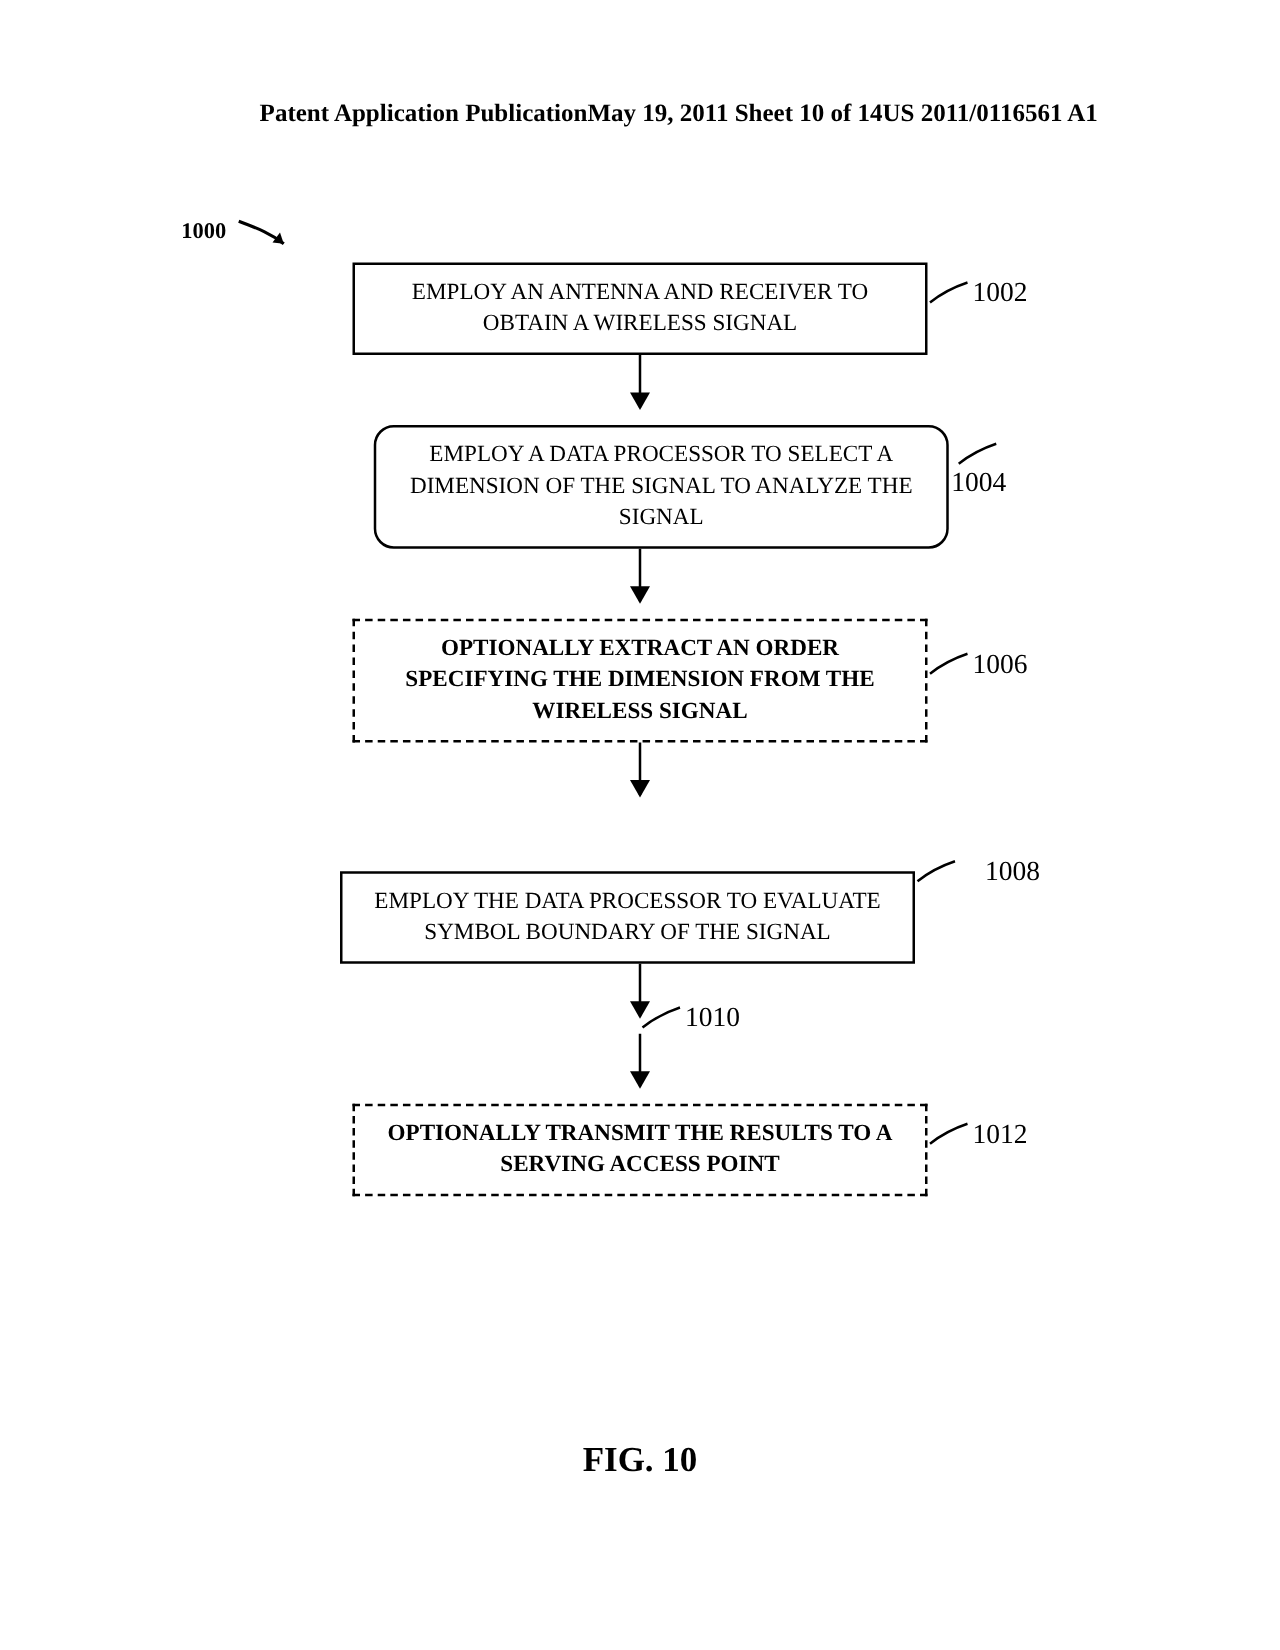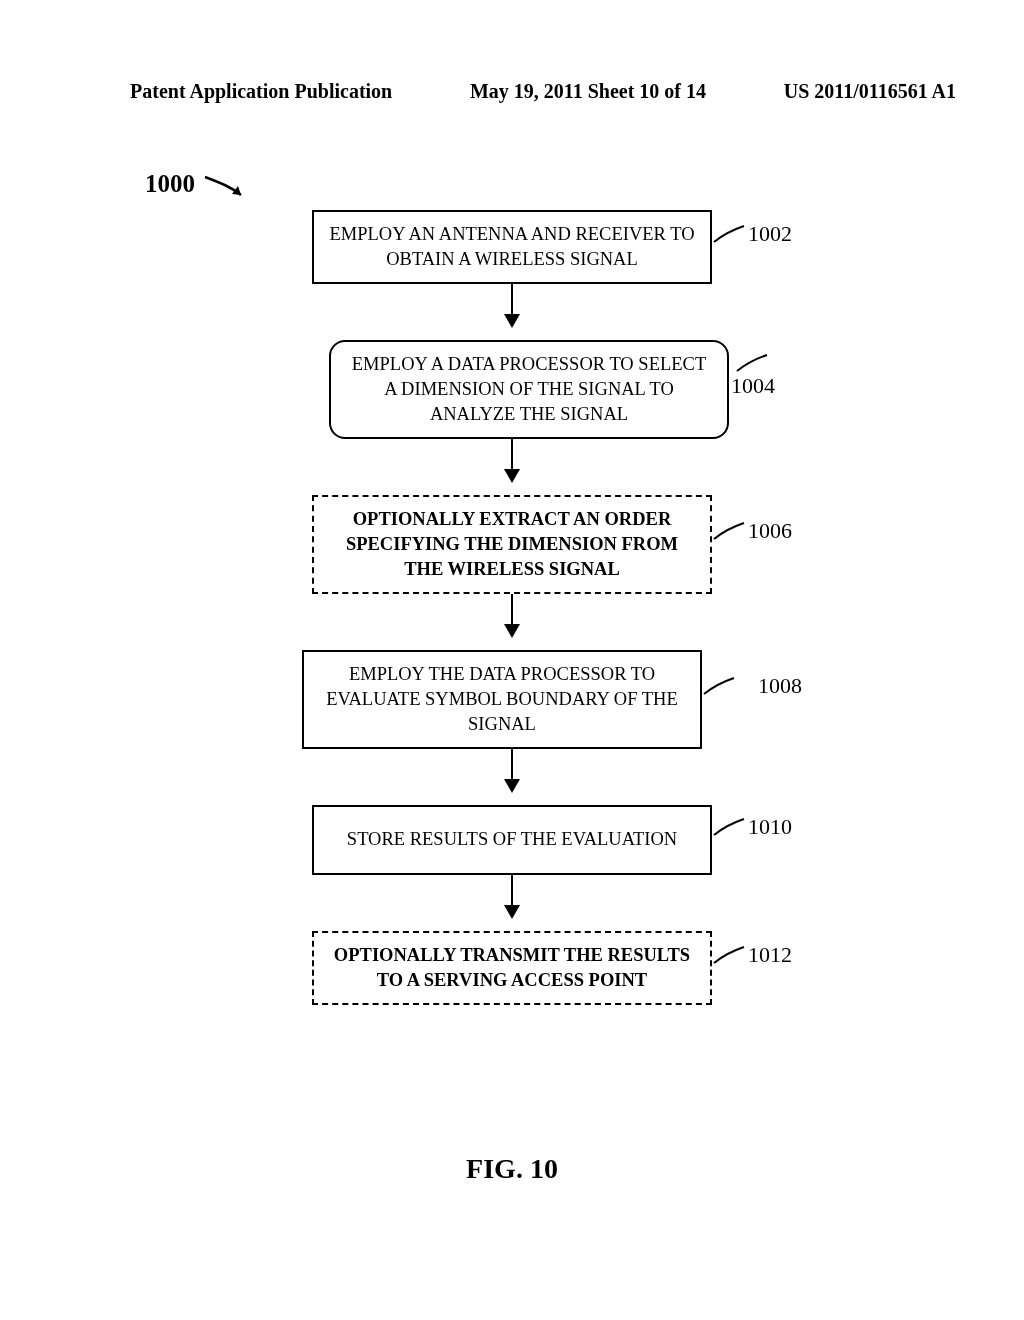--- a/index.html
+++ b/index.html
@@ -11,57 +11,57 @@
     height: 1320px;
     position: relative;
   }
   .page-header {
     position: absolute;
     top: 80px;
     left: 0;
     right: 0;
     padding: 0 68px 0 130px;
     display: flex;
-    justify-content: space-between;
+    justify-content: center;
     font-size: 20px;
     font-weight: bold;
   }
   .page-header .left,
   .page-header .center,
   .page-header .right {
     white-space: nowrap;
   }
   .fig-ref-group {
     position: absolute;
     top: 165px;
     left: 145px;
     display: flex;
     align-items: center;
-    font-size: 25px;
+    font-size: 18px;
     font-weight: bold;
   }
   .fig-ref-group .arrow-svg {
     margin-left: 6px;
     margin-top: 8px;
   }
   .flow {
     position: absolute;
     top: 210px;
     left: 0;
     right: 0;
     display: flex;
     flex-direction: column;
     align-items: center;
   }
   .step-row {
     display: flex;
     align-items: center;
   }
   .step-box {
-    width: 400px;
+    width: 460px;
     border: 2px solid #000;
     text-align: center;
     font-size: 18.5px;
     padding: 10px 14px;
     box-sizing: border-box;
     background: #fff;
     line-height: 1.35;
   }
   .step-box.dashed {
     border-style: dashed;
@@ -170,38 +170,35 @@
           <path d="M2 18 C 12 10, 20 6, 32 2" stroke="#000" stroke-width="2" fill="none"></path>
         </svg>
         <span class="ref-label" style="margin-left: 2px;">1006</span>
       </div>
     </div>
     <div class="arrow-wrap">
       <div class="arrow-down"></div>
     </div>
     <div class="step-row">
       <div class="ref-offset"></div>
-      <div class="step-box" style="min-height: 70px; display: flex; align-items: center; justify-content: center;">
+      <div class="step-box" style="min-height: 70px; display: flex; align-items: center; justify-content: center; margin-top: 47px;">
         <span>EMPLOY THE DATA PROCESSOR TO EVALUATE SYMBOL BOUNDARY OF THE SIGNAL</span>
       </div>
       <div class="ref-offset" style="width: auto; margin-top: -26px; gap: 20px;">
         <svg width="34" height="20">
           <path d="M2 18 C 12 10, 20 6, 32 2" stroke="#000" stroke-width="2" fill="none"></path>
         </svg>
         <span class="ref-label" style="margin-left: 2px;">1008</span>
       </div>
     </div>
     <div class="arrow-wrap">
       <div class="arrow-down"></div>
     </div>
     <div class="step-row">
       <div class="ref-offset"></div>
-      <div class="step-box" style="min-height: 70px; display: flex; align-items: center; justify-content: center;">
-        <span>STORE RESULTS OF THE EVALUATION</span>
-      </div>
       <div class="ref-offset" style="width: auto; margin-top: -26px;">
         <svg width="34" height="20">
           <path d="M2 18 C 12 10, 20 6, 32 2" stroke="#000" stroke-width="2" fill="none"></path>
         </svg>
         <span class="ref-label" style="margin-left: 2px;">1010</span>
       </div>
     </div>
     <div class="arrow-wrap">
       <div class="arrow-down"></div>
     </div>

